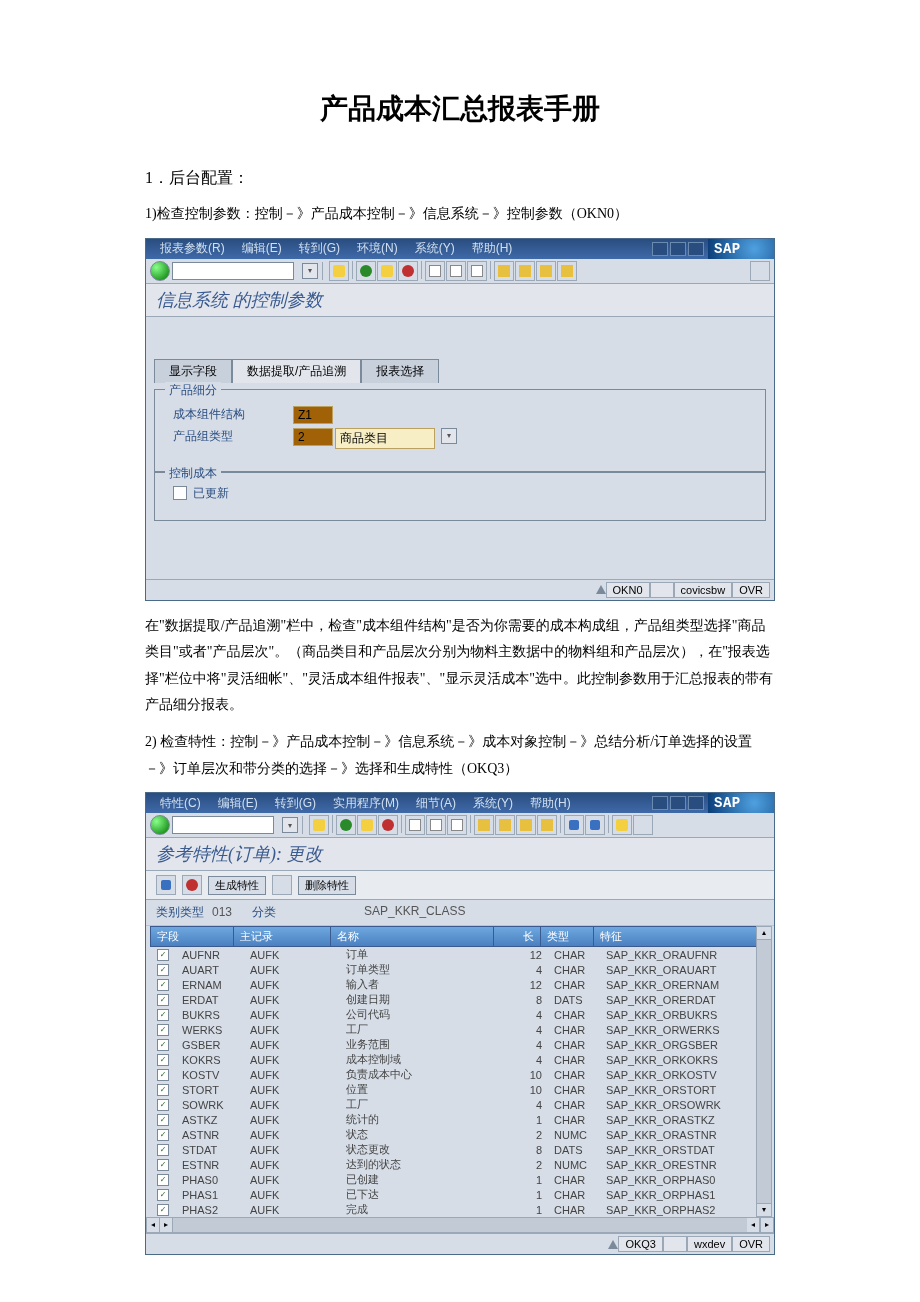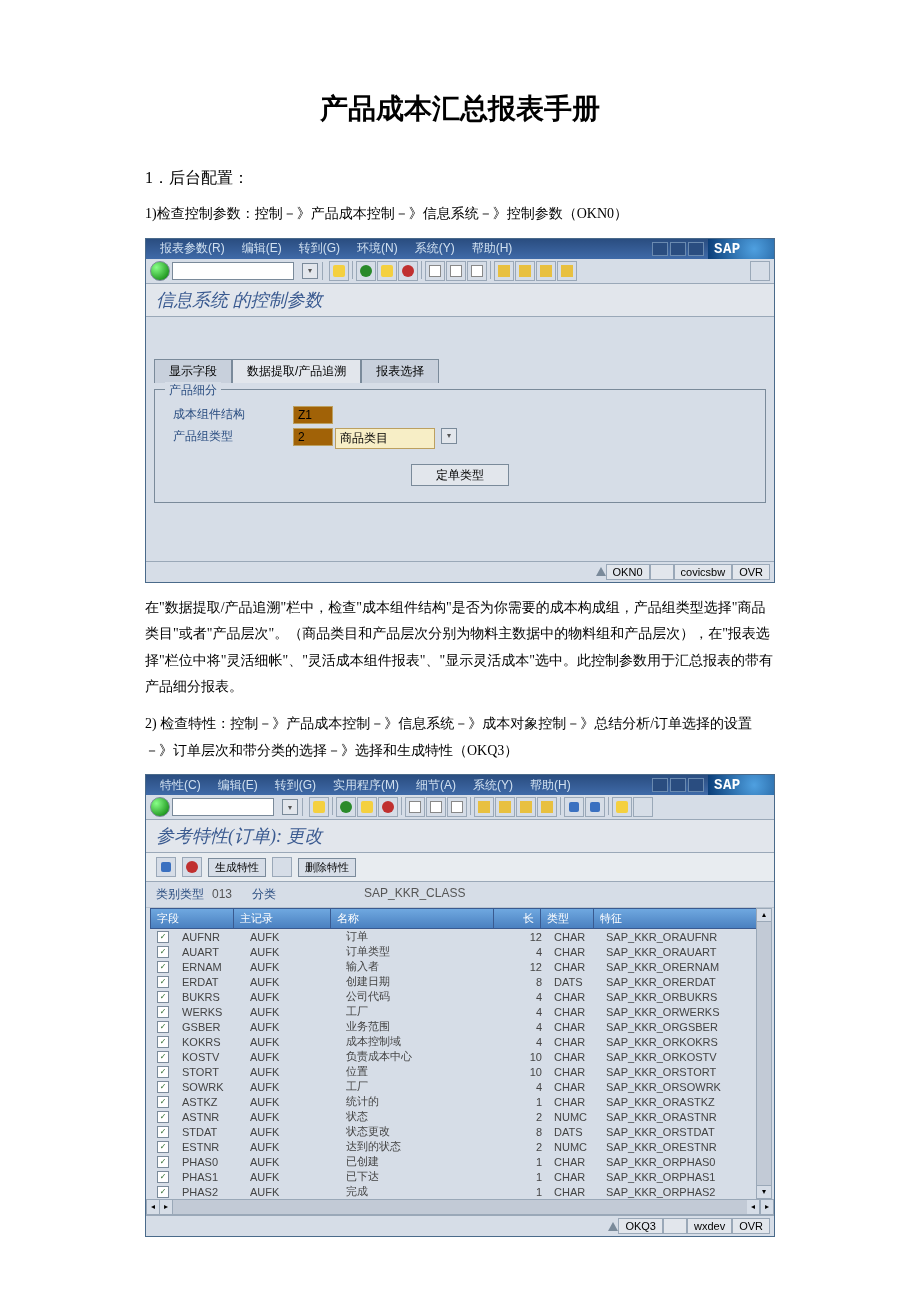--- a/index.html
+++ b/index.html
@@ -133,22 +133,26 @@
     <div class="formrow">
      <span class="lbl">成本组件结构</span>
      <span class="val">Z1</span>
     </div>
     <div class="formrow">
      <span class="lbl">产品组类型</span>
      <span class="val">2</span>
      <span class="val2">商品类目</span>
      <span class="dd-icon">▾</span>
     </div>
-    <div style="text-align:center;margin-top:18px">
-     <span class="btn">定单类型</span>
+   </div>
+   <div class="groupbox">
+    <div class="legend">控制成本</div>
+    <div class="chkrow">
+     <span class="chkbox"></span>
+     <span>已更新</span>
     </div>
    </div>
    <div style="height:50px"></div>
   </div>
   <div class="sap-status">
    <span class="tri"></span>
    <span class="cell">OKN0</span>
    <span class="cell" style="width:10px"></span>
    <span class="cell">covicsbw</span>
    <span class="cell">OVR</span>

